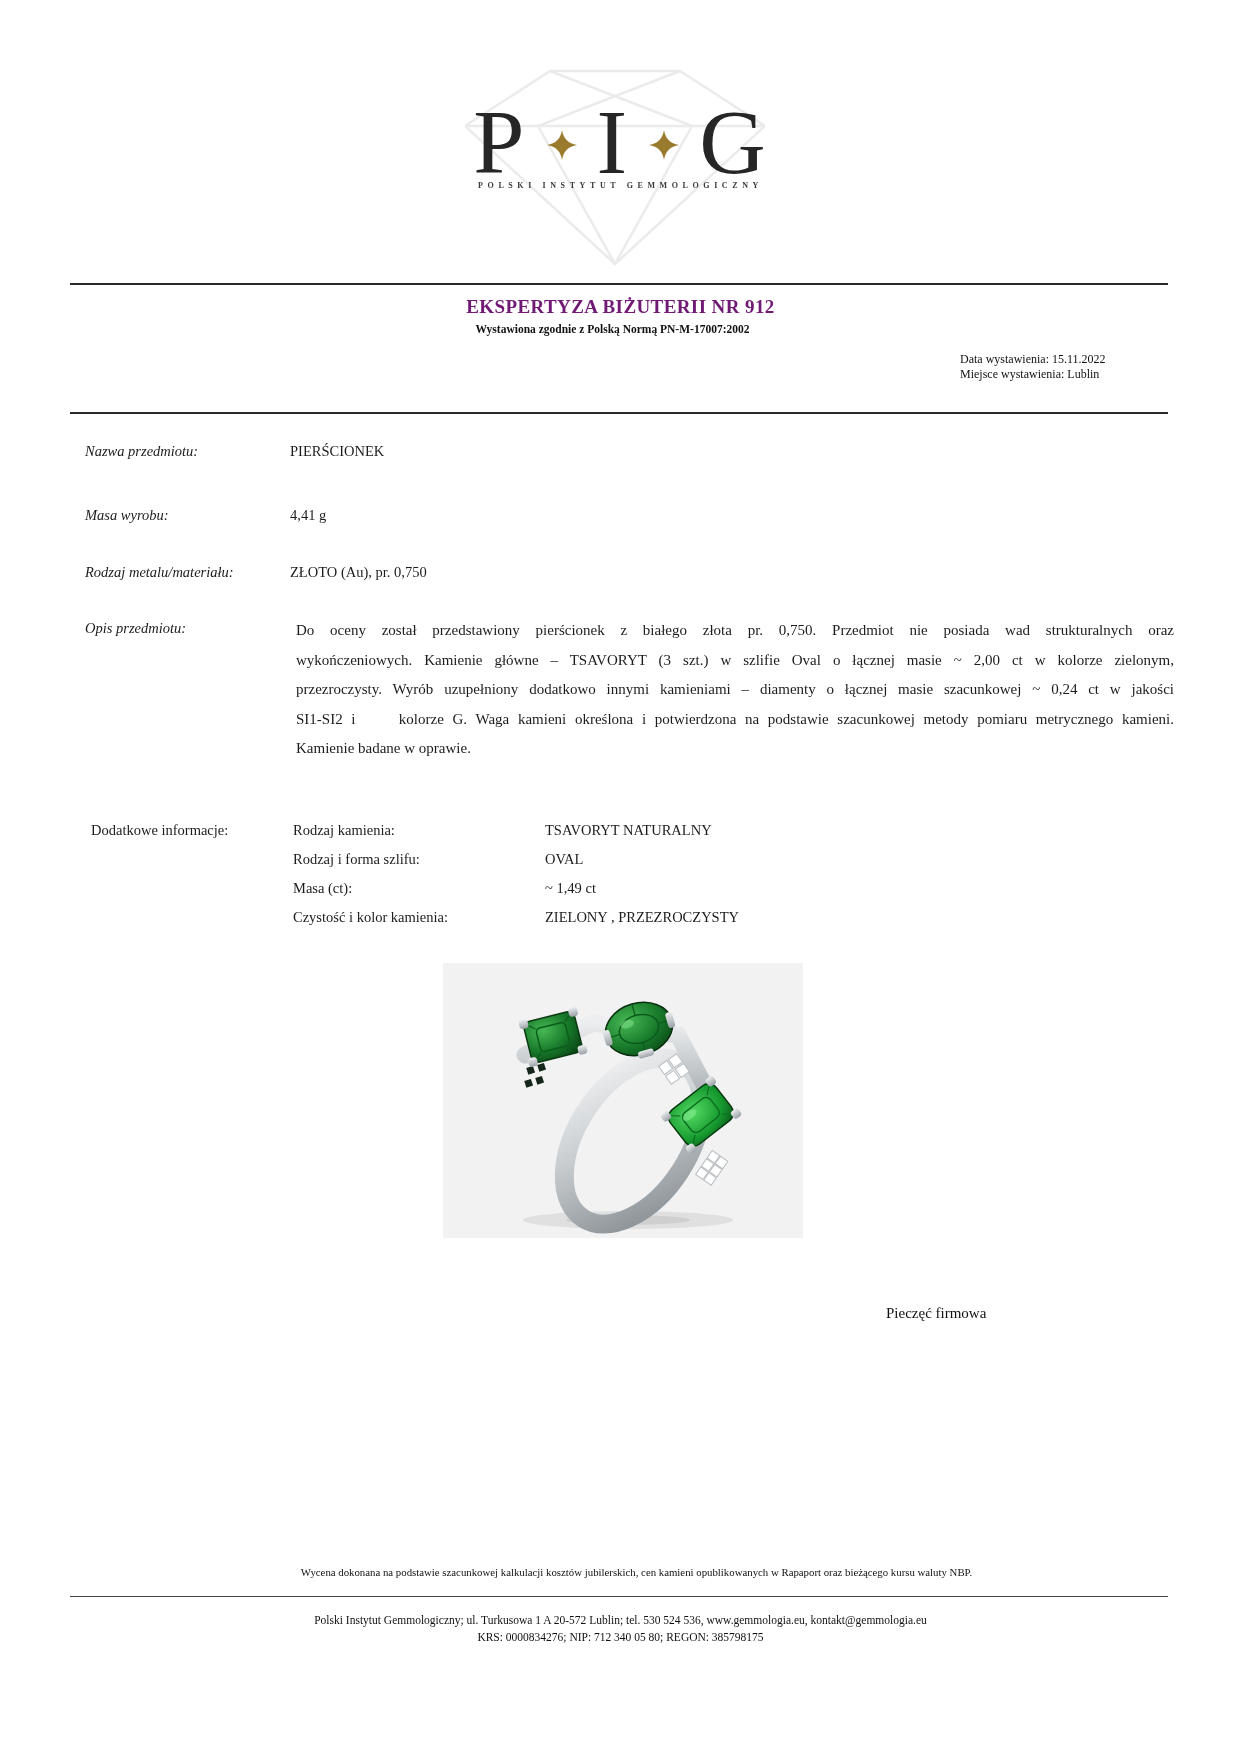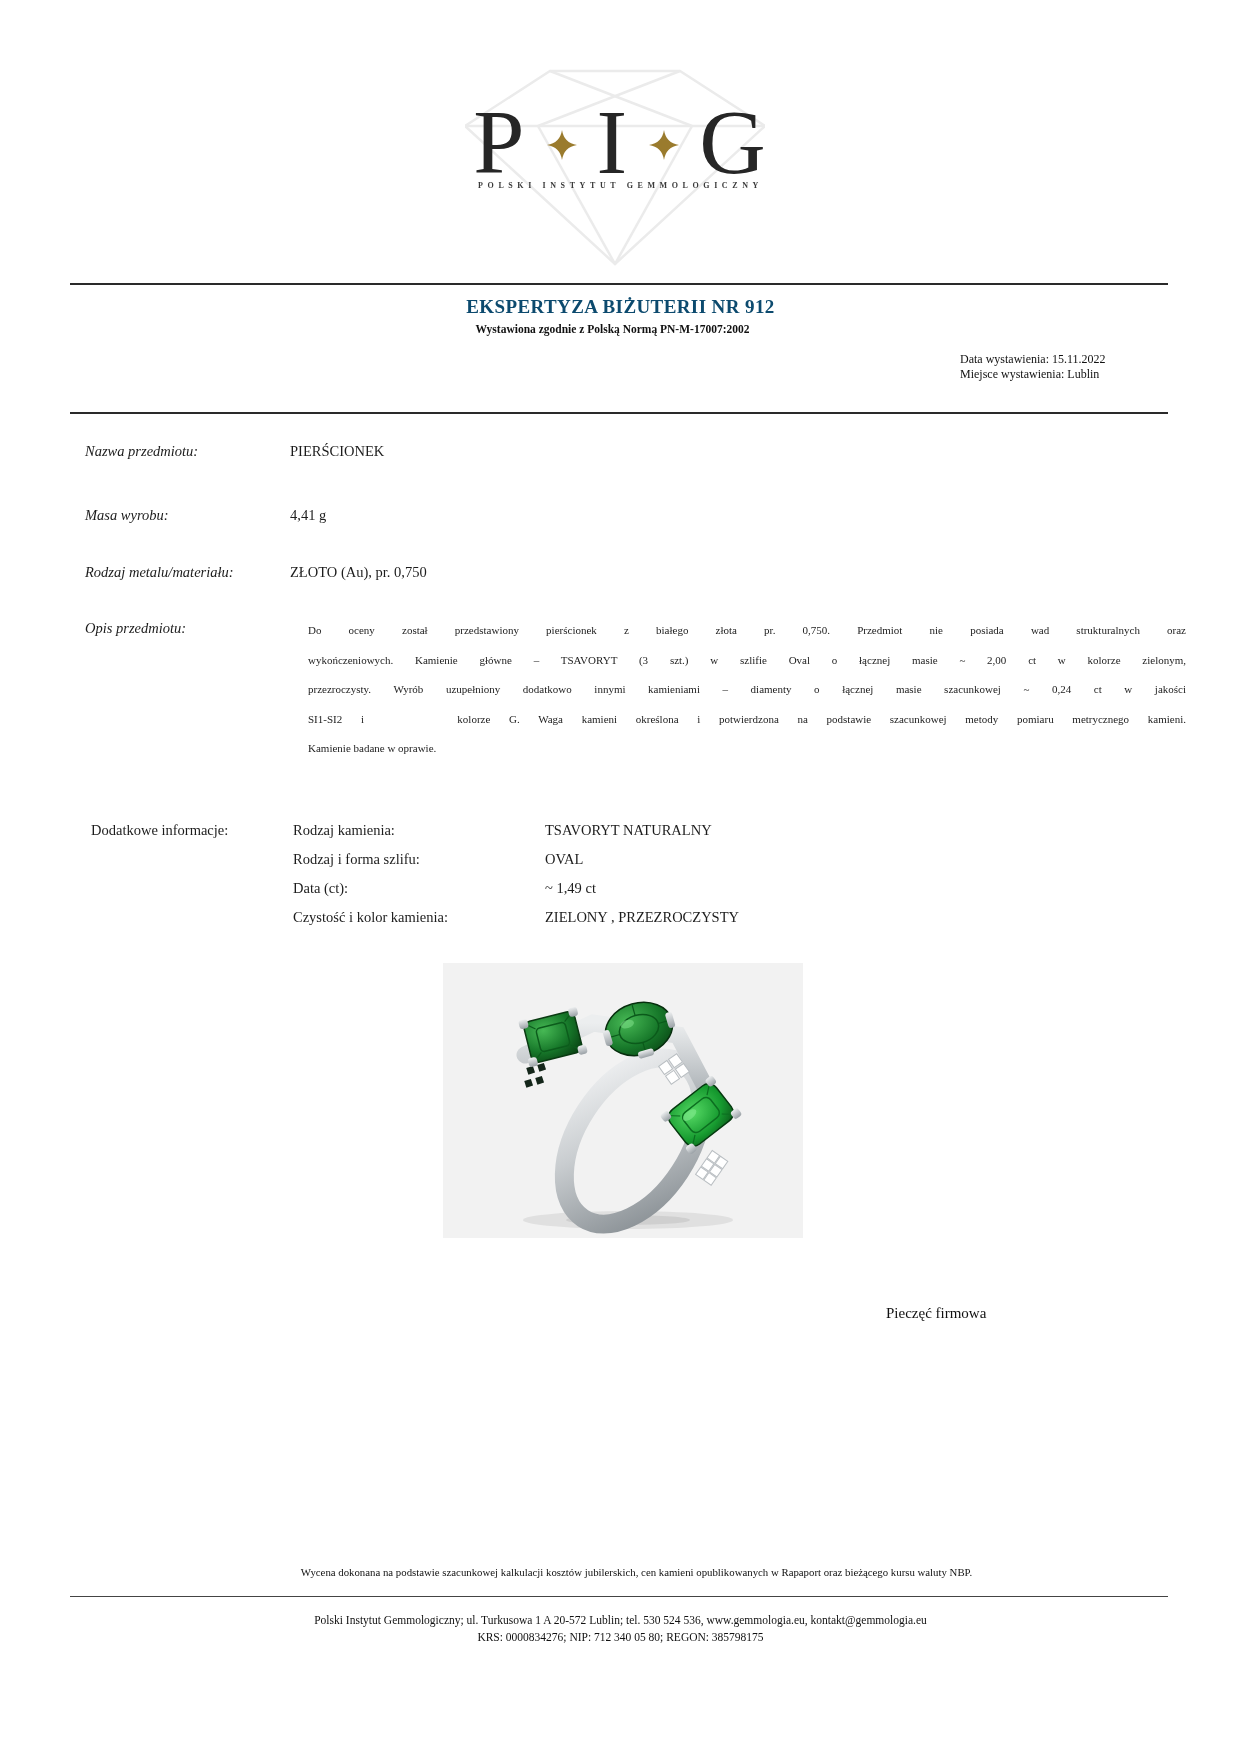--- a/index.html
+++ b/index.html
@@ -25,35 +25,35 @@
     font-size:8px;font-weight:bold;letter-spacing:4.6px;color:#3a3a3a;white-space:nowrap;
   }
   
   .rule{position:absolute;left:70px;width:1098px;background:#2a2a2a;}
   .rule1{top:283px;height:2px;}
   .rule2{top:412px;height:2px;}
   .rule3{top:1596px;height:1px;background:#444;}
   
   .doc-title{
     position:absolute;left:0;top:296px;width:1241px;text-align:center;
-    font-size:19px;font-weight:bold;letter-spacing:.4px;color:#0c4a6e;
+    font-size:19px;font-weight:bold;letter-spacing:.4px;color:#701a75;
   }
   .doc-subtitle{
     position:absolute;left:0;top:323px;width:1225px;text-align:center;
     font-size:11.5px;font-weight:bold;color:#111;
   }
   .issue-block{position:absolute;left:960px;top:352px;font-size:12px;line-height:15px;color:#111;}
   
   .frow{position:absolute;left:0;width:1241px;font-size:14.5px;}
   .frow .lbl{position:absolute;left:85px;white-space:nowrap;font-style:italic;}
   .frow .val{position:absolute;left:290px;white-space:nowrap;}
   
   .desc-lines{
-    position:absolute;left:308px;top:616px;width:878px;
-    font-size:11px;line-height:29.5px;
+    position:absolute;left:296px;top:616px;width:878px;
+    font-size:15px;line-height:29.5px;
   }
   .jline{text-align:justify;text-align-last:justify;white-space:normal;}
   .lline{text-align:left;}
   
   .arow{position:absolute;left:0;width:1241px;font-size:14.5px;}
   .arow .albl{position:absolute;left:293px;white-space:nowrap;}
   .arow .aval{position:absolute;left:517px;white-space:nowrap;margin-left:28px;}
   .add-main-label{position:absolute;left:75px;top:822px;font-size:14.5px;white-space:nowrap;margin-left:16px;}
   
   .photo-box{
@@ -143,21 +143,21 @@
   <div class="add-main-label">Dodatkowe informacje:</div>
   <div class="arow" style="top:822px;">
     <span class="albl">Rodzaj kamienia:</span>
     <span class="aval">TSAVORYT NATURALNY</span>
   </div>
   <div class="arow" style="top:851px;">
     <span class="albl">Rodzaj i forma szlifu:</span>
     <span class="aval">OVAL</span>
   </div>
   <div class="arow" style="top:880px;">
-    <span class="albl">Data (ct):</span>
+    <span class="albl">Masa (ct):</span>
     <span class="aval">~ 1,49 ct</span>
   </div>
   <div class="arow" style="top:909px;">
     <span class="albl">Czystość i kolor kamienia:</span>
     <span class="aval">ZIELONY , PRZEZROCZYSTY</span>
   </div>
 
   <div class="photo-box">
     <svg width="360" height="275" viewBox="0 0 360 275">
       <defs>

